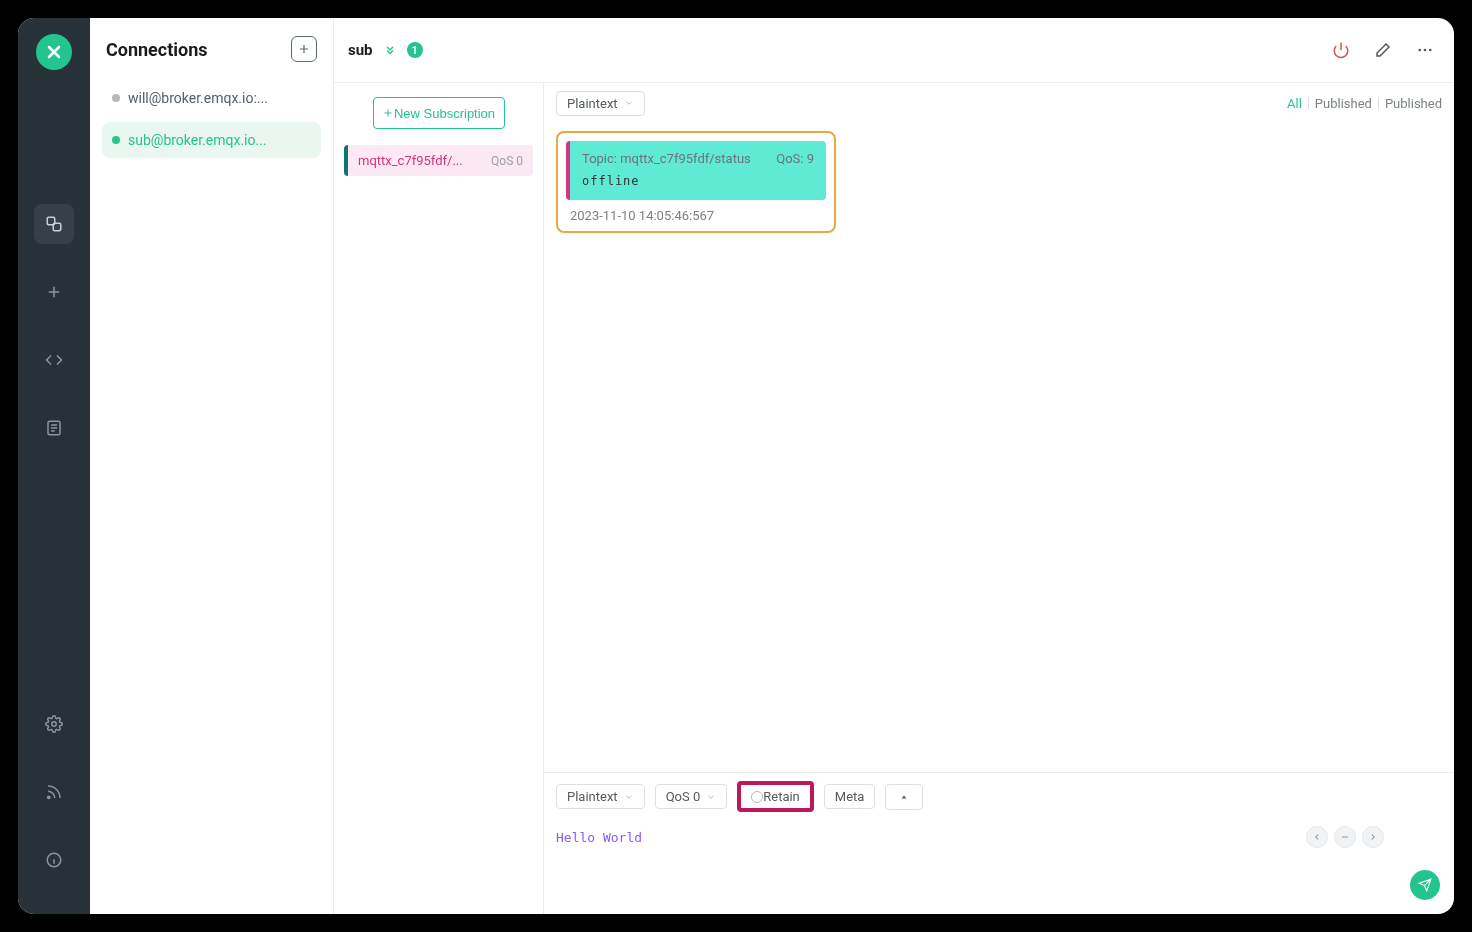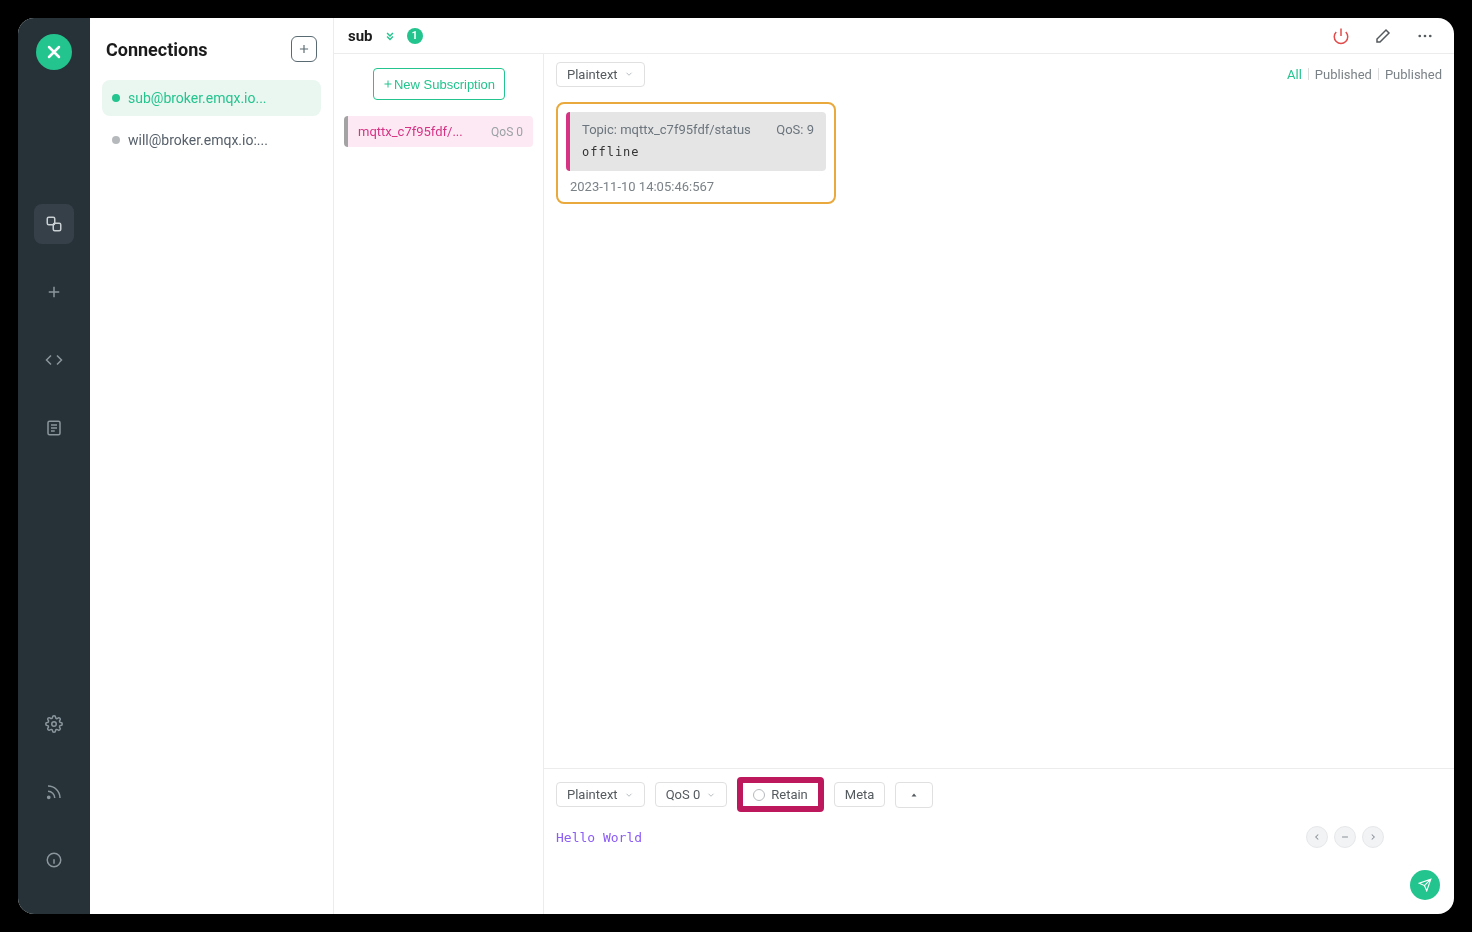--- a/index.html
+++ b/index.html
@@ -100,21 +100,21 @@
   .dot.green { background: #23c48e; }
 
   
   .work-area {
     flex: 1;
     display: flex;
     flex-direction: column;
     min-width: 0;
   }
   .top-bar {
-    height: 36px;
+    height: 65px;
     border-bottom: 1px solid #ececec;
     display: flex;
     align-items: center;
     padding: 0 18px 0 14px;
     gap: 10px;
   }
   .conn-name { font-size: 15px; font-weight: 700; color: #1b1b1b; }
   .chevrons { color: #23c48e; }
   .count-badge {
     background: #23c48e;
@@ -145,21 +145,21 @@
     color: #23c48e;
     border-radius: 4px;
     background: #fff;
     font-size: 13px;
     display: flex; align-items: center; justify-content: center; 
     cursor: pointer;
     margin: 0 auto 16px auto;
   }
   .sub-chip {
     background: #fde9f3;
-    border-left: 4px solid #a3a3a3;
+    border-left: 4px solid #0f766e;
     border-radius: 4px;
     padding: 8px 10px;
     display: flex; align-items: center; justify-content: space-between;
     gap: 12px;
     font-size: 13px;
   }
   .sub-chip .topic { color: #d63384; overflow:hidden; text-overflow:ellipsis; white-space:nowrap; flex:1; }
   .sub-chip .qos { color: #9aa1a5; font-size: 12px; flex:0 0 auto; }
 
   .msg-col {
@@ -195,40 +195,40 @@
     padding: 8px 12px;
     overflow:auto;
   }
   .msg-highlight {
     border: 2px solid #e9a93c;
     border-radius: 8px;
     padding: 8px;
     width: 280px;
   }
   .msg-bubble {
-    background: #e5e5e5;
+    background: #5eead4;
     border-left: 4px solid #d63384;
     border-radius: 4px;
     padding: 10px 12px 12px 12px;
   }
   .msg-meta { color:#6c757d; font-size: 13px; display:flex; justify-content:space-between; margin-bottom:8px; }
   .msg-body { font-family: Menlo, Consolas, monospace; font-size: 12px; color:#333; letter-spacing:1px; }
   .msg-time { color:#7b8287; font-size: 13px; margin-top:8px; padding-left:4px; }
 
   .compose {
     border-top: 1px solid #ececec;
   }
   .compose-opts {
     display:flex; align-items:center; gap:10px;
     padding: 8px 12px;
   }
   .compose-opts .select-pill { padding: 4px 10px; }
   .opt-radio {
-    display:flex; align-items:center; gap:6px;
-    border:6px solid #be185d; border-radius:4px;
+    display:flex; align-items:center; 
+    border:4px solid #be185d; border-radius:4px;
     padding: 4px 10px; font-size:13px; color:#545a5e;
     cursor:pointer;
   }
   .opt-radio .circle { width:12px; height:12px; border:1.5px solid #b6b9bb; border-radius:50%; }
   .caret-up-btn {
     width:38px; height:26px; border:1px solid #e0e0e0; border-radius:4px;
     display:flex; align-items:center; justify-content:center; cursor:pointer; color:#545a5e;
   }
   .topic-row {
     border-top: 1px solid #ececec;
@@ -327,27 +327,27 @@
   <div class="conn-panel">
     <div class="conn-header">
       <h2>Connections</h2>
       <div class="add-conn-btn">
         <svg width="14" height="14" viewBox="0 0 24 24" fill="none" stroke="currentColor" stroke-width="2">
             <path d="M12 5v14M5 12h14"></path>
           </svg>
       </div>
     </div>
     <div class="conn-list">
+      <div class="conn-item">
+        <span class="dot grey"></span>
+        <span>will@broker.emqx.io:...</span>
+      </div>
       <div class="conn-item active">
         <span class="dot green"></span>
         <span>sub@broker.emqx.io...</span>
-      </div>
-      <div class="conn-item">
-        <span class="dot grey"></span>
-        <span>will@broker.emqx.io:...</span>
       </div>
     </div>
   </div>
 
   <div class="work-area">
 
     <div class="top-bar">
       <span class="conn-name">sub</span>
       <span class="chevrons">
         <svg width="14" height="14" viewBox="0 0 24 24" fill="none" stroke="currentColor" stroke-width="2.5">

